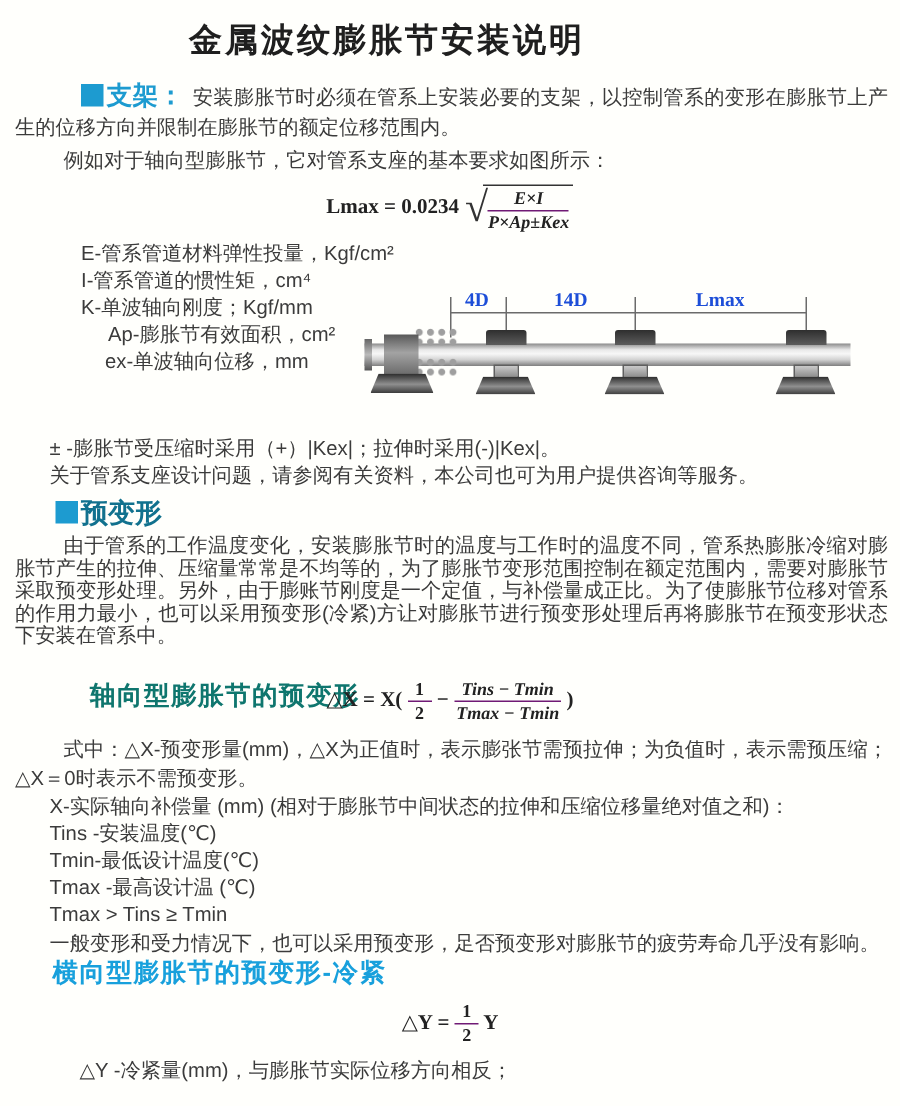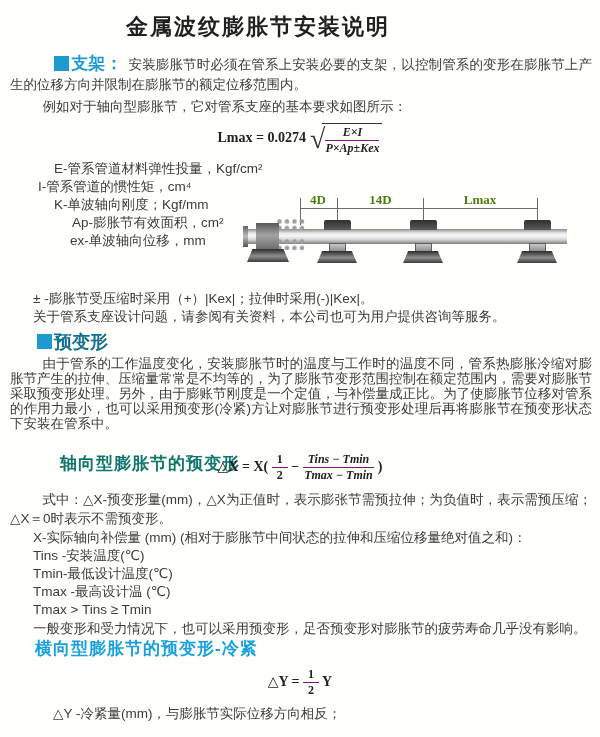--- a/index.html
+++ b/index.html
@@ -51,21 +51,21 @@
   .f-roman { font-style: normal; }
 
   .defs-line { line-height: 18px; white-space: nowrap; }
 
   
   .diagram { left: 243px; top: 193px; width: 354px; height: 88px; }
   .dim-line { position: absolute; background: #6b6b6b; }
   .dim-label {
     position: absolute; top: 0; height: 14px;
     font-family: "Liberation Serif", "DejaVu Serif", serif;
-    font-weight: bold; font-size: 13px; color: #4d7c0f;
+    font-weight: bold; font-size: 13px; color: #1d4ed8;
     text-align: center; line-height: 13px;
   }
   .pipe {
     position: absolute; left: 0; top: 36px; width: 324px; height: 15px;
     background: linear-gradient(to bottom, #8a8a8a 0%, #e9e9e9 28%, #f7f7f7 46%, #d2d2d2 72%, #7f7f7f 100%);
   }
   .pipe-flange {
     position: absolute; left: 0; top: 33px; width: 5px; height: 21px;
     background: linear-gradient(to bottom, #666, #bbb 50%, #555);
   }
@@ -99,29 +99,29 @@
 <body>
 
 <h1 class="abs doc-title">金属波纹膨胀节安装说明</h1>
 
 <div class="abs para" style="top:54px; left:10px; width:582px;">
   <span style="margin-left:44px;"></span><span class="sec-square"></span><span class="sec-head-inline">支架：</span><span>安装膨胀节时必须在管系上安装必要的支架，以控制管系的变形在膨胀节上产生的位移方向并限制在膨胀节的额定位移范围内。</span>
 </div>
 <p class="abs para" style="top:97px; left:10px; width:582px; text-indent:2.4em;">例如对于轴向型膨胀节，它对管系支座的基本要求如图所示：</p>
 
 <div class="abs formula" style="top:123px;">
-  <span>Lmax = 0.0274</span><span class="radical">√</span><span class="radicand"><span class="frac">
+  <span>Lmax = 0.0234</span><span class="radical">√</span><span class="radicand"><span class="frac">
         <span class="num">E×I</span>
         <span class="den">P×Ap±Kex</span>
       </span></span>
 </div>
 
 <div class="abs" style="top:160px; left:33px;">
   <div class="defs-line" style="margin-left:21px;">E-管系管道材料弹性投量，Kgf/cm²</div>
-  <div class="defs-line" style="margin-left:5px;">I-管系管道的惯性矩，cm⁴</div>
+  <div class="defs-line" style="margin-left:21px;">I-管系管道的惯性矩，cm⁴</div>
   <div class="defs-line" style="margin-left:21px;">K-单波轴向刚度；Kgf/mm</div>
   <div class="defs-line" style="margin-left:39px;">Ap-膨胀节有效面积，cm²</div>
   <div class="defs-line" style="margin-left:37px;">ex-单波轴向位移，mm</div>
 </div>
 
 <div class="abs diagram">
 
   <div class="dim-line" style="left:57px;  top:5px; width:1px; height:27px;"></div>
   <div class="dim-line" style="left:94px;  top:5px; width:1px; height:23px;"></div>
   <div class="dim-line" style="left:180px; top:5px; width:1px; height:23px;"></div>

